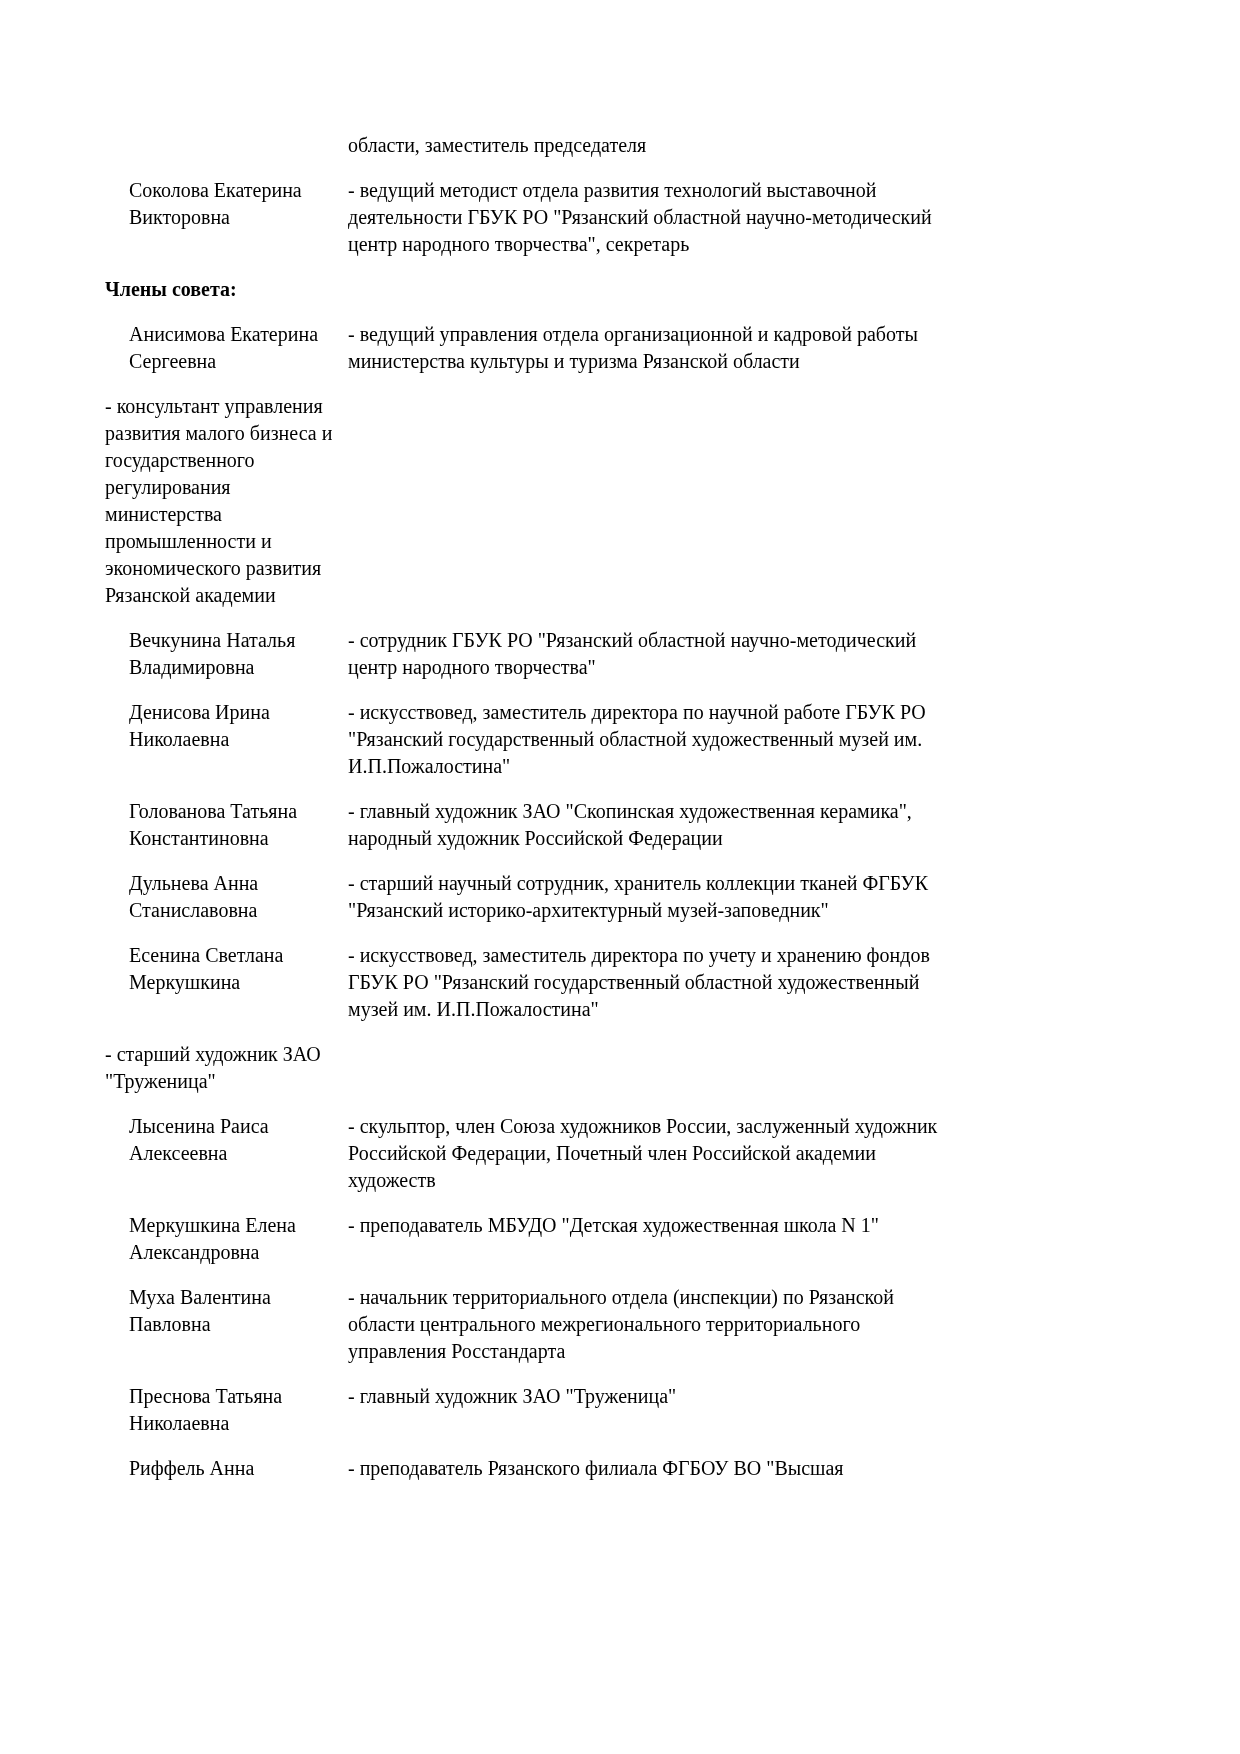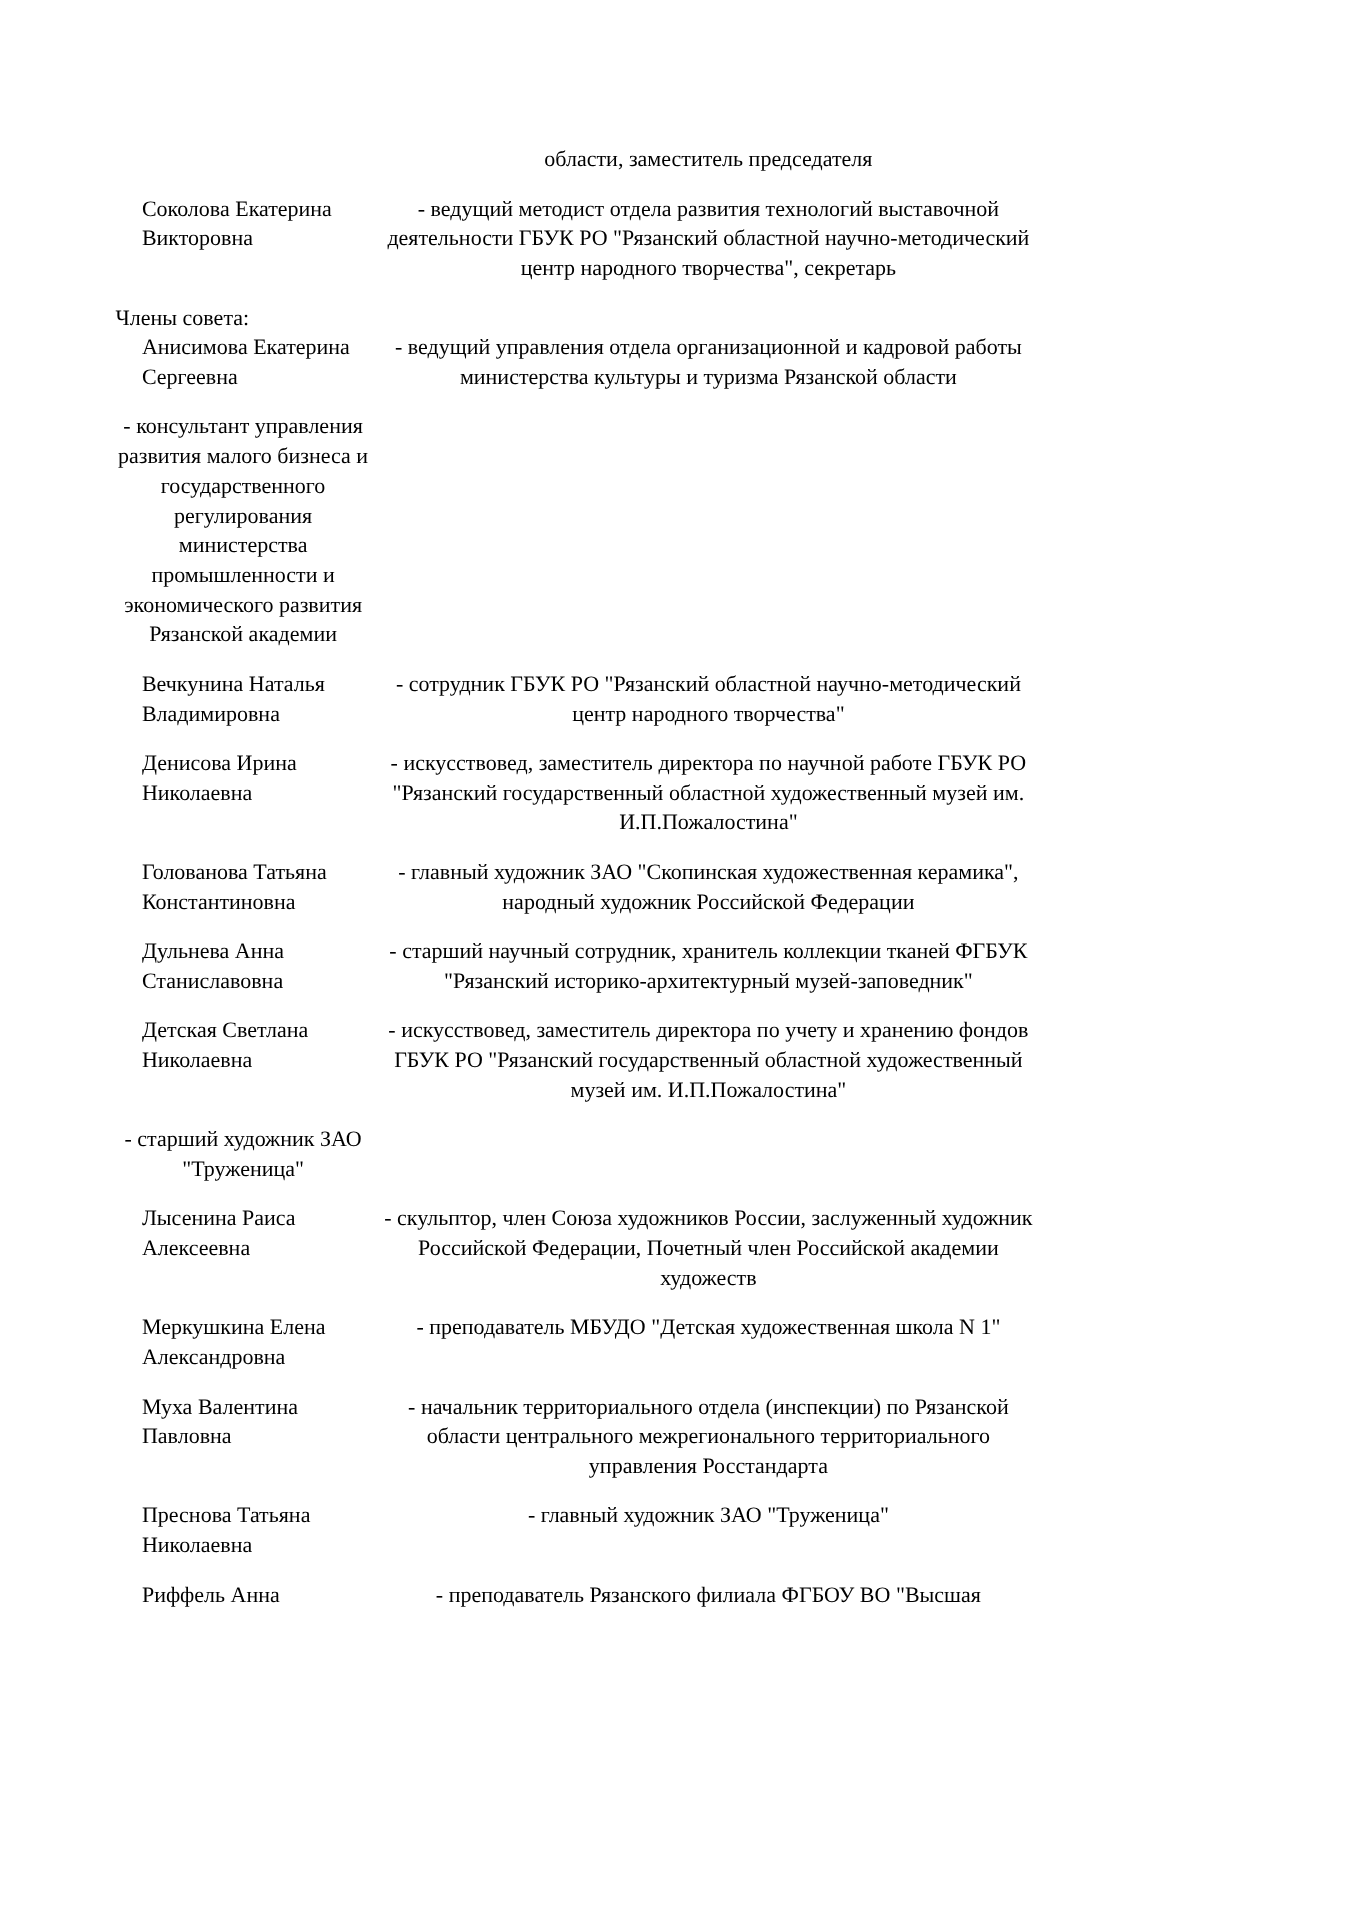--- a/index.html
+++ b/index.html
@@ -23,23 +23,24 @@
     grid-template-columns: 232px 1fr;
     column-gap: 11px;
     margin-bottom: 18px;
   }
   .name-cell {
     white-space: normal;
     margin-left: 24px;
   }
   .role-cell {
     white-space: normal;
-    text-align: center;
   }
   .section-header {
+    margin-bottom: 18px;
+    font-weight: bold;
   }
 </style>
 </head>
 <body>
 
 <div class="page">
 
   <div class="row">
     <div class="name-cell"></div>
     <div class="role-cell">области, заместитель председателя</div>
@@ -75,21 +76,21 @@
     <div class="name-cell">Голованова Татьяна Константиновна</div>
     <div class="role-cell">- главный художник ЗАО "Скопинская художественная керамика", народный художник Российской Федерации</div>
   </div>
 
   <div class="row">
     <div class="name-cell">Дульнева Анна Станиславовна</div>
     <div class="role-cell">- старший научный сотрудник, хранитель коллекции тканей ФГБУК "Рязанский историко-архитектурный музей-заповедник"</div>
   </div>
 
   <div class="row">
-    <div class="name-cell">Детская Светлана Николаевна</div>
+    <div class="name-cell">Есенина Светлана Меркушкина</div>
     <div class="role-cell">- искусствовед, заместитель директора по учету и хранению фондов ГБУК РО "Рязанский государственный областной художественный музей им. И.П.Пожалостина"</div>
   </div>
 
   <div class="row">
     <div class="role-cell">- старший художник ЗАО "Труженица"</div>
   </div>
 
   <div class="row">
     <div class="name-cell">Лысенина Раиса Алексеевна</div>
     <div class="role-cell">- скульптор, член Союза художников России, заслуженный художник Российской Федерации, Почетный член Российской академии художеств</div>

